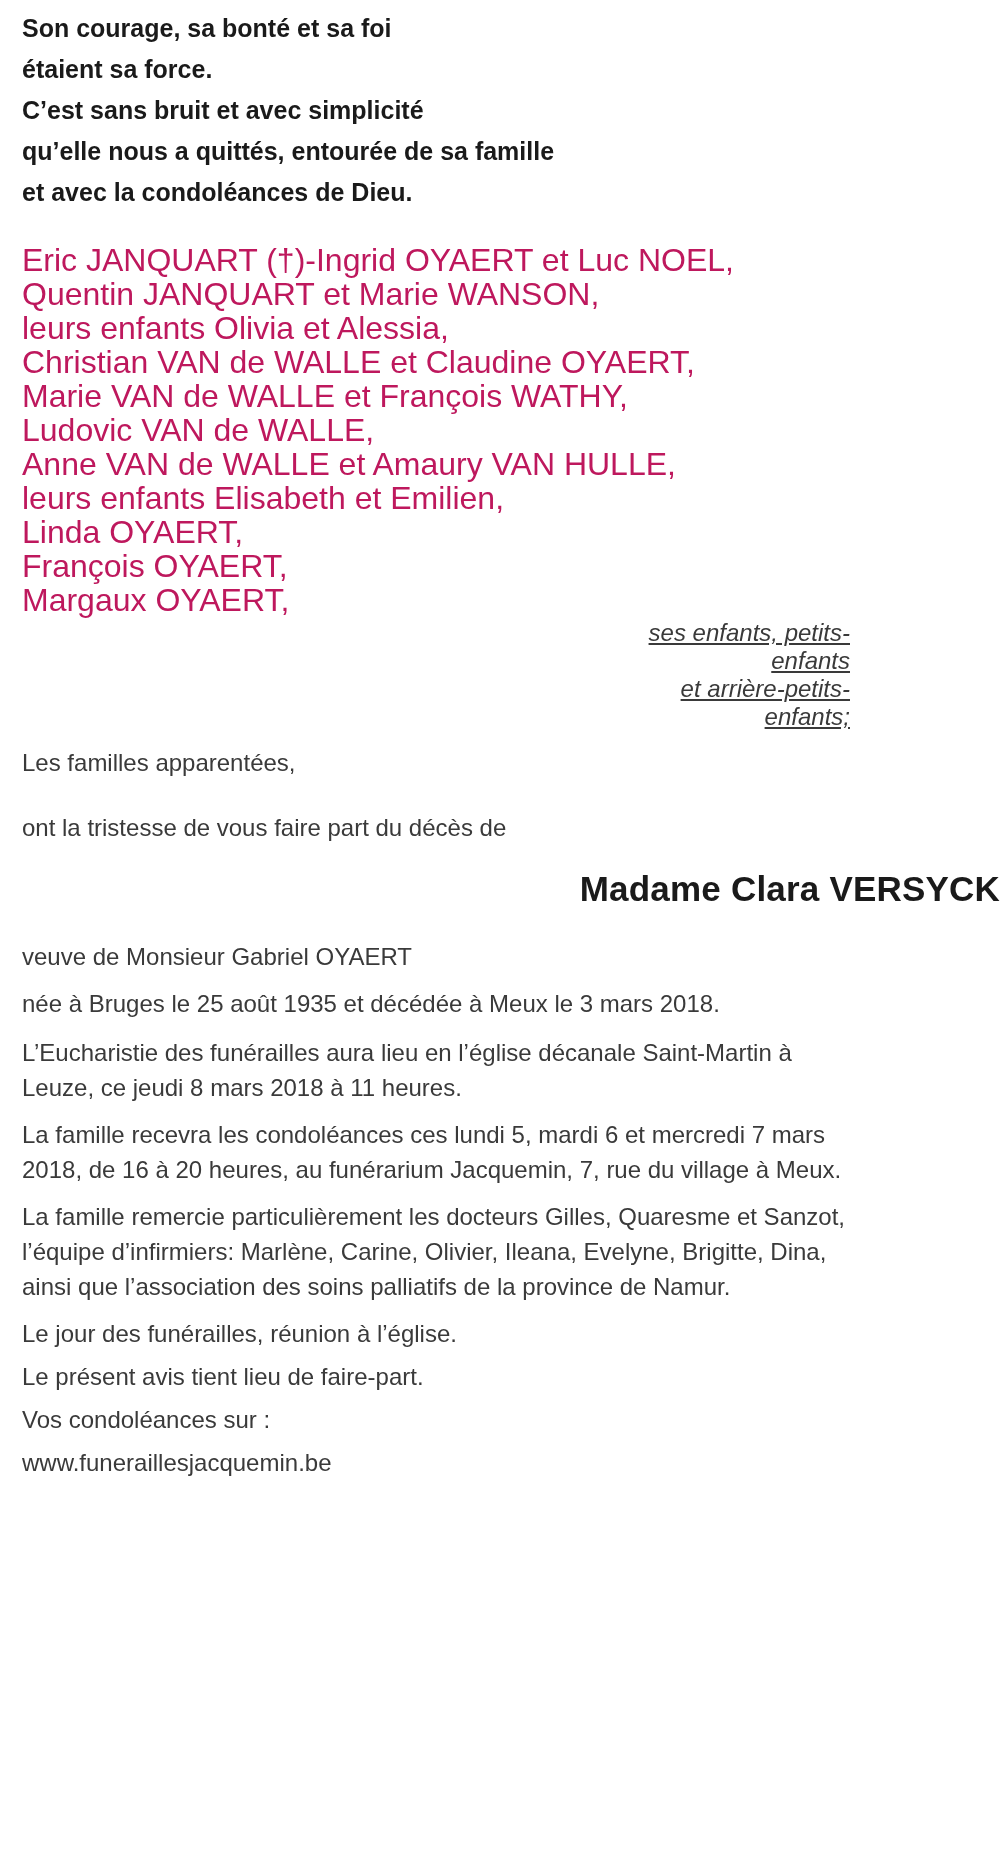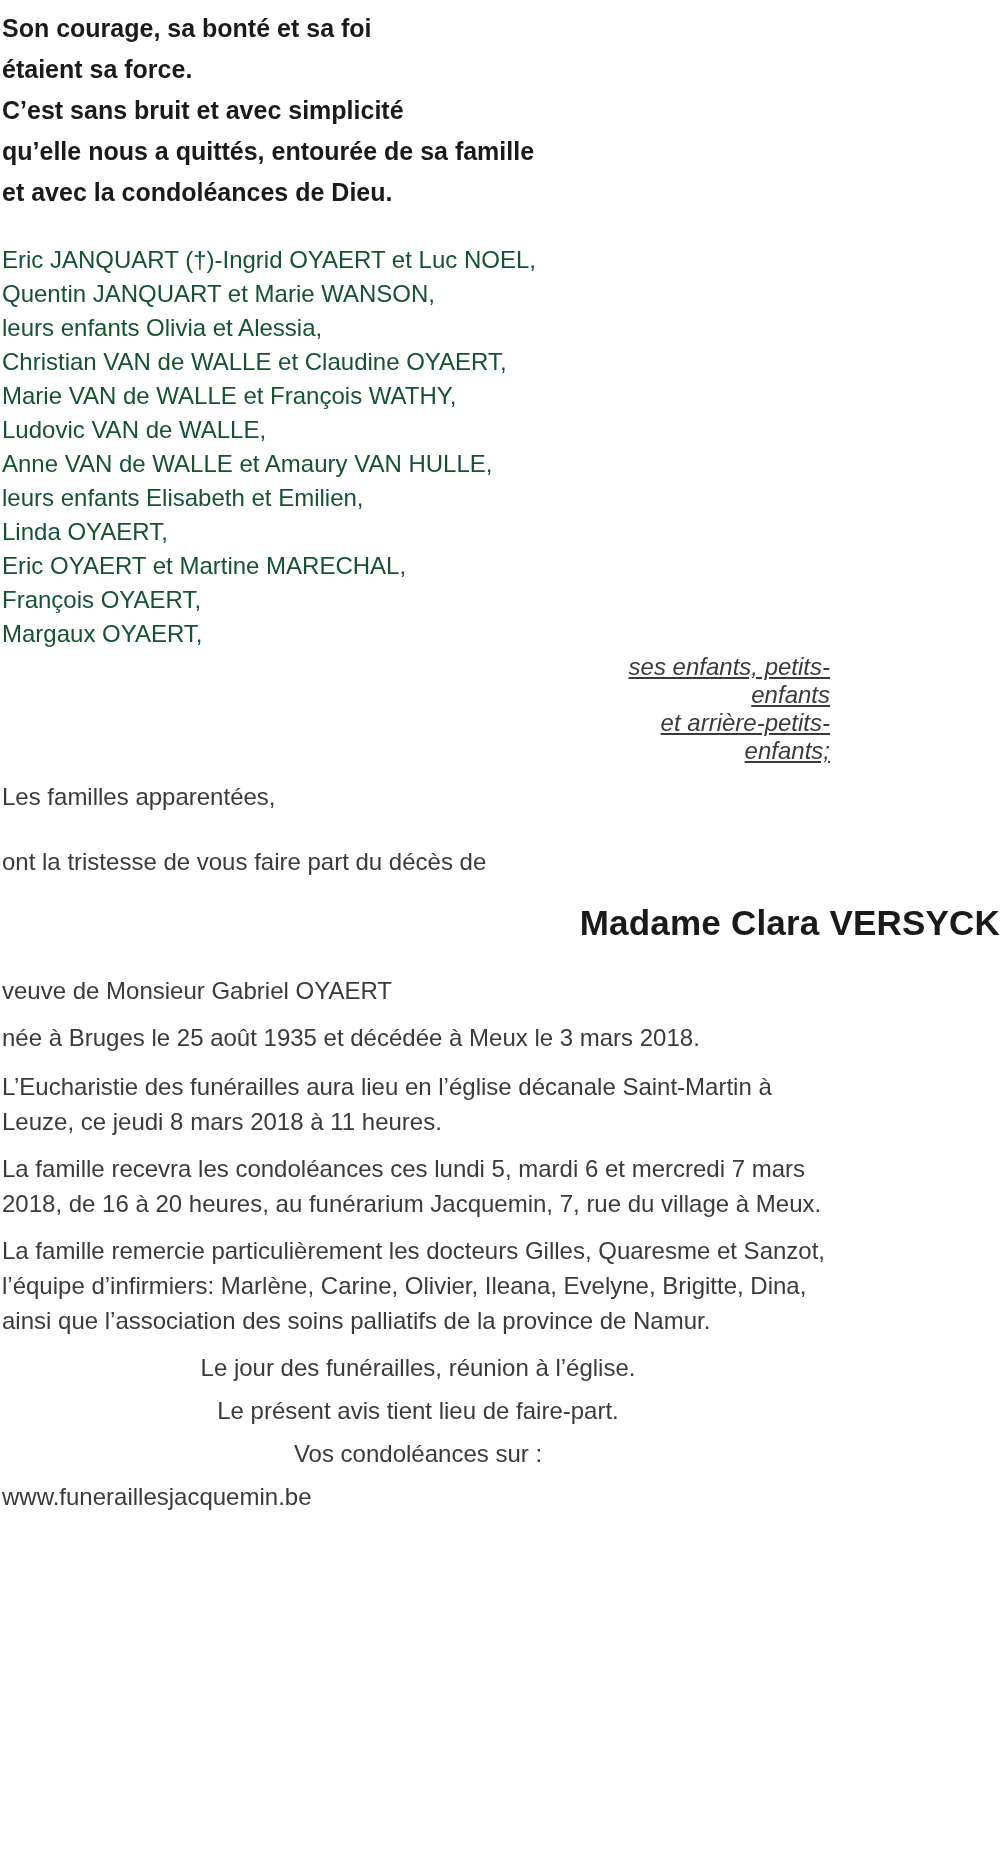--- a/index.html
+++ b/index.html
@@ -1,37 +1,37 @@
 <!DOCTYPE html>
 <html><head>
 <meta charset="utf-8">
 <style>
   html, body { margin:0; padding:0; background:#ffffff; }
   .page {
     position: relative;
     width: 1000px;
     height: 1860px;
     box-sizing: border-box;
-    padding: 8px 0 0 2px;
+    padding: 8px 0 0 22px;
     background: #ffffff;
     font-family: "Liberation Sans", "DejaVu Sans", sans-serif;
     color: #3a3a3a;
     overflow: hidden;
   }
   .epigraph {
     font-weight: 700;
     color: #1a1a1a;
     font-size: 25px;
     line-height: 41px;
     margin-bottom: 30px;
   }
   .family {
-    font-size: 24px;
+    font-size: 32px;
     line-height: 34px;
-    color: #14532d;
+    color: #be185d;
   }
   .relations {
     width: 828px;
     text-align: right;
     font-style: italic;
     font-size: 24px;
     line-height: 28px;
     color: #3a3a3a;
     margin-top: 2px;
     margin-bottom: 14px;
@@ -49,21 +49,21 @@
   h1.deceased-name {
     font-size: 35px;
     font-weight: 700;
     color: #1a1a1a;
     margin: 24px 0 30px 0;
     letter-spacing: 0.2px;
     text-align: right;
   }
   .widow { }
   .birth { margin-bottom: 14px; }
-  .closing { margin-bottom: 8px; text-align: center; }
+  .closing { margin-bottom: 8px; }
   .website {
     display: block;
     width: 832px;
     font-size: 24px;
     line-height: 35px;
     color: #3a3a3a;
     text-decoration: none;
     cursor: pointer;
   }
 </style>
@@ -83,21 +83,20 @@
   <div class="family">
     <div>Eric JANQUART (†)-Ingrid OYAERT et Luc NOEL,</div>
     <div>Quentin JANQUART et Marie WANSON,</div>
     <div>leurs enfants Olivia et Alessia,</div>
     <div>Christian VAN de WALLE et Claudine OYAERT,</div>
     <div>Marie VAN de WALLE et François WATHY,</div>
     <div>Ludovic VAN de WALLE,</div>
     <div>Anne VAN de WALLE et Amaury VAN HULLE,</div>
     <div>leurs enfants Elisabeth et Emilien,</div>
     <div>Linda OYAERT,</div>
-    <div>Eric OYAERT et Martine MARECHAL,</div>
     <div>François OYAERT,</div>
     <div>Margaux OYAERT,</div>
   </div>
 
   <div class="relations">
     <div>ses enfants, petits-</div>
     <div>enfants</div>
     <div>et arrière-petits-</div>
     <div>enfants;</div>
   </div>

